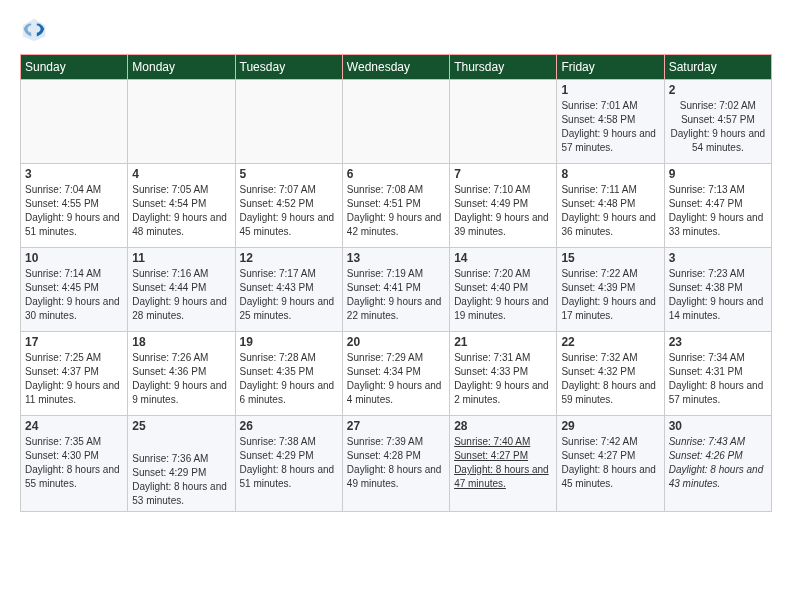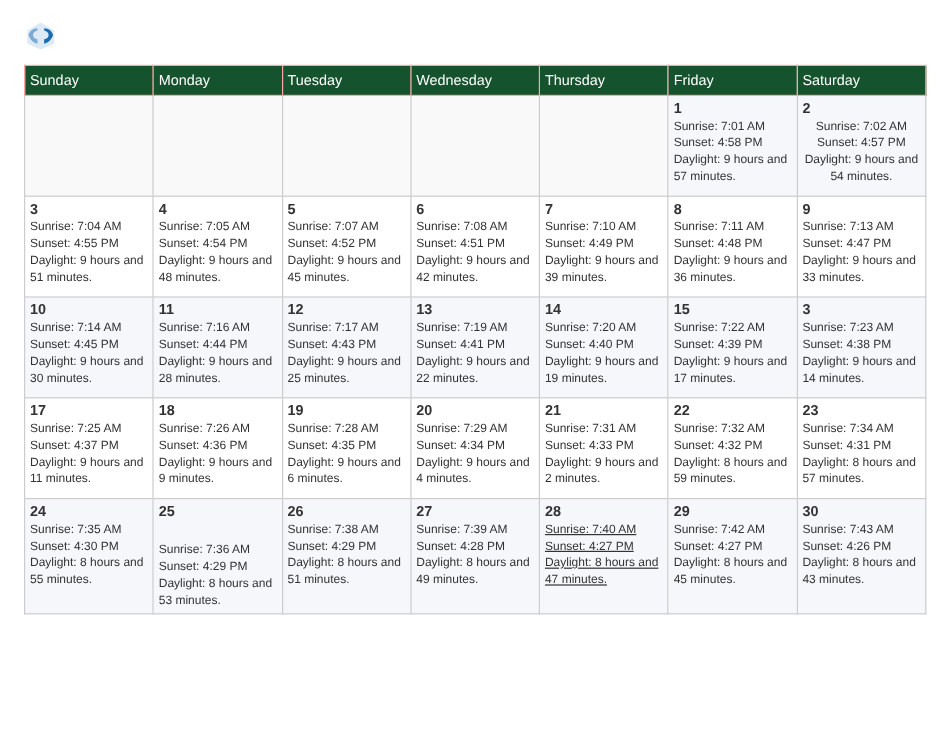--- a/index.html
+++ b/index.html
@@ -312,20 +312,20 @@
 Daylight: 8 hours and 47 minutes.</div>
           </td>
           <td>
             <span class="day-num">29</span>
             <div class="day-info" style="white-space: pre-line;">Sunrise: 7:42 AM
 Sunset: 4:27 PM
 Daylight: 8 hours and 45 minutes.</div>
           </td>
           <td>
             <span class="day-num">30</span>
-            <div class="day-info" style="white-space: pre-line;">Sunrise: 7:43 AM
+            <div class="day-info" style="white-space: pre-line; font-style: italic;">Sunrise: 7:43 AM
 Sunset: 4:26 PM
 Daylight: 8 hours and 43 minutes.</div>
           </td>
         </tr>
       </tbody>
   </table>
 </div>
 
 </body></html>

